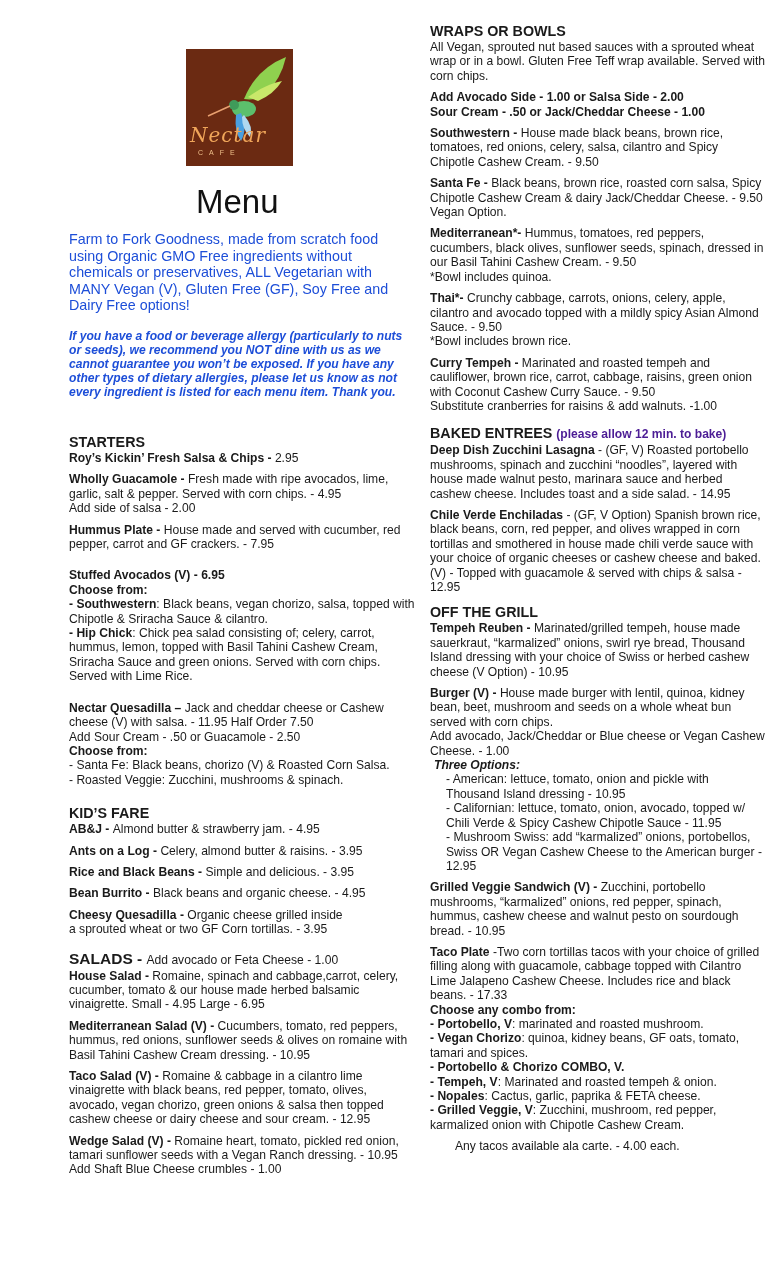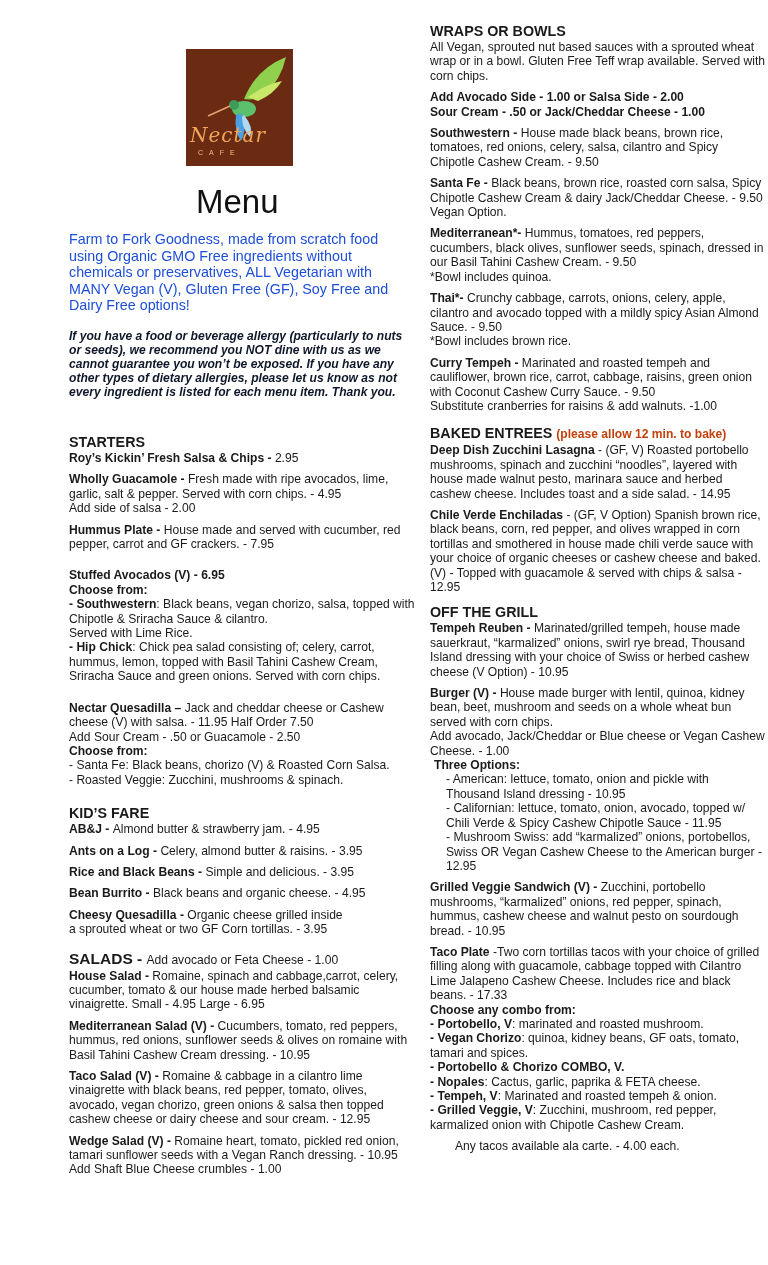--- a/index.html
+++ b/index.html
@@ -7,36 +7,36 @@
   body { font-family: "Liberation Sans", sans-serif; color: #1a1a1a; position: relative; }
 
   .logo { position: absolute; left: 186px; top: 49px; width: 107px; height: 117px; background: #6b2a12; }
   .logo svg { position: absolute; left: 0; top: 0; }
   .logo .brand { position: absolute; left: 4px; top: 74px; width: 100px; font-family: "DejaVu Serif", serif; font-style: italic; font-size: 20px; color: #f0a65a; letter-spacing: 1px; }
   .logo .sub { position: absolute; left: 12px; top: 100px; font-size: 7px; color: #f0c08a; letter-spacing: 6px; }
 
   .menu-title { position: absolute; left: 196px; top: 183px; font-size: 33px; color: #111; }
 
   .intro { position: absolute; left: 69px; top: 231px; width: 345px; font-size: 14.3px; line-height: 16.6px; color: #1d4ed8; }
-  .allergy { position: absolute; left: 69px; top: 330px; width: 345px; font-size: 12.1px; line-height: 13.9px; color: #0f172a; font-weight: bold; font-style: italic; }
+  .allergy { position: absolute; left: 69px; top: 330px; width: 345px; font-size: 12.1px; line-height: 13.9px; color: #1d4ed8; font-weight: bold; font-style: italic; }
 
   .col { position: absolute; font-size: 12.1px; line-height: 14.4px; }
   .col-left { left: 69px; top: 434px; width: 350px; }
   .col-right { left: 430px; top: 23px; width: 335px; }
 
   .sec-h { font-weight: bold; font-size: 14.3px; line-height: 16px; }
   .sec-h.big { font-size: 15.5px; }
   .sec-h .note { font-weight: normal; font-size: 12.1px; }
-  .sec-h .red { color: #c2410c; font-size: 12.1px; }
+  .sec-h .red { color: #4c1d95; font-size: 12.1px; }
   .item { margin-top: 7px; }
   .item.first { margin-top: 1px; }
   .item.gap { margin-top: 17px; }
   .b { font-weight: bold; }
   .line { display: block; }
-  .ind1 { padding-left: 4px; }
+  .ind1 { padding-left: 4px; font-style: italic; }
   .ind2 { padding-left: 16px; }
   .center { padding-left: 25px; }
   .sec { margin-top: 14px; }
 </style>
 </head>
 <body>
 
 <div class="logo">
   <svg width="107" height="117" viewBox="0 0 107 117">
     <path d="M58 50 Q70 20 100 8 Q95 30 80 45 Q70 52 58 50 Z" fill="#8fd14f"></path>
@@ -65,22 +65,22 @@
       <span class="b">Wholly Guacamole - </span><span>Fresh made with ripe avocados, lime, garlic, salt &amp; pepper. Served with corn chips. - 4.95</span>
       <span class="line">Add side of salsa - 2.00</span>
     </div>
     <div class="item">
       <span class="b">Hummus Plate - </span><span>House made and served with cucumber, red pepper, carrot and GF crackers. - 7.95</span>
     </div>
     <div class="item gap">
       <span class="line b">Stuffed Avocados (V) - 6.95</span>
       <span class="line b">Choose from:</span>
       <span class="line"><span class="b">- Southwestern</span><span>: Black beans, vegan chorizo, salsa, topped with Chipotle &amp; Sriracha Sauce &amp; cilantro.</span></span>
+      <span class="line"><span class="b">- Hip Chick</span><span>: Chick pea salad consisting of; celery, carrot, hummus, lemon, topped with Basil Tahini Cashew Cream, Sriracha Sauce and green onions. Served with corn chips.</span></span>
       <span class="line">Served with Lime Rice.</span>
-      <span class="line"><span class="b">- Hip Chick</span><span>: Chick pea salad consisting of; celery, carrot, hummus, lemon, topped with Basil Tahini Cashew Cream, Sriracha Sauce and green onions. Served with corn chips.</span></span>
     </div>
     <div class="item gap">
       <span class="b">Nectar Quesadilla – </span><span>Jack and cheddar cheese or Cashew cheese (V) with salsa. - 11.95    Half Order 7.50</span>
       <span class="line">Add Sour Cream - .50 or Guacamole - 2.50</span>
       <span class="line b">Choose from:</span>
       <span class="line">- Santa Fe: Black beans, chorizo (V) &amp; Roasted Corn Salsa.</span>
       <span class="line">- Roasted Veggie: Zucchini, mushrooms &amp; spinach.</span>
     </div>
   </section>
 
@@ -134,19 +134,19 @@
       <span class="line ind2">- Californian: lettuce, tomato, onion, avocado, topped w/ Chili Verde &amp; Spicy Cashew Chipotle Sauce - 11.95</span>
       <span class="line ind2">- Mushroom Swiss: add “karmalized” onions, portobellos, Swiss OR Vegan Cashew Cheese to the American burger - 12.95</span>
     </div>
     <div class="item"><span class="b">Grilled Veggie Sandwich (V) - </span><span>Zucchini, portobello mushrooms, “karmalized” onions, red pepper, spinach, hummus, cashew cheese and walnut pesto on sourdough bread. - 10.95</span></div>
     <div class="item">
       <span class="b">Taco Plate </span><span>-Two corn tortillas tacos with your choice of grilled filling along with guacamole, cabbage topped with Cilantro Lime Jalapeno Cashew Cheese. Includes rice and black beans. - 17.33</span>
       <span class="line b">Choose any combo from:</span>
       <span class="line"><span class="b">- Portobello, V</span><span>: marinated and roasted mushroom.</span></span>
       <span class="line"><span class="b">- Vegan Chorizo</span><span>: quinoa, kidney beans, GF oats, tomato, tamari and spices.</span></span>
       <span class="line"><span class="b">- Portobello &amp; Chorizo COMBO, V.</span><span></span></span>
+      <span class="line"><span class="b">- Tempeh, V</span><span>: Marinated and roasted tempeh &amp; onion.</span></span>
       <span class="line"><span class="b">- Nopales</span><span>: Cactus, garlic, paprika &amp; FETA cheese.</span></span>
-      <span class="line"><span class="b">- Tempeh, V</span><span>: Marinated and roasted tempeh &amp; onion.</span></span>
       <span class="line"><span class="b">- Grilled Veggie, V</span><span>: Zucchini, mushroom, red pepper, karmalized onion with Chipotle Cashew Cream.</span></span>
       <span class="line center" style="margin-top:7px">Any tacos available ala carte. - 4.00 each.</span>
     </div>
   </section>
 </div>
 
 </body></html>

